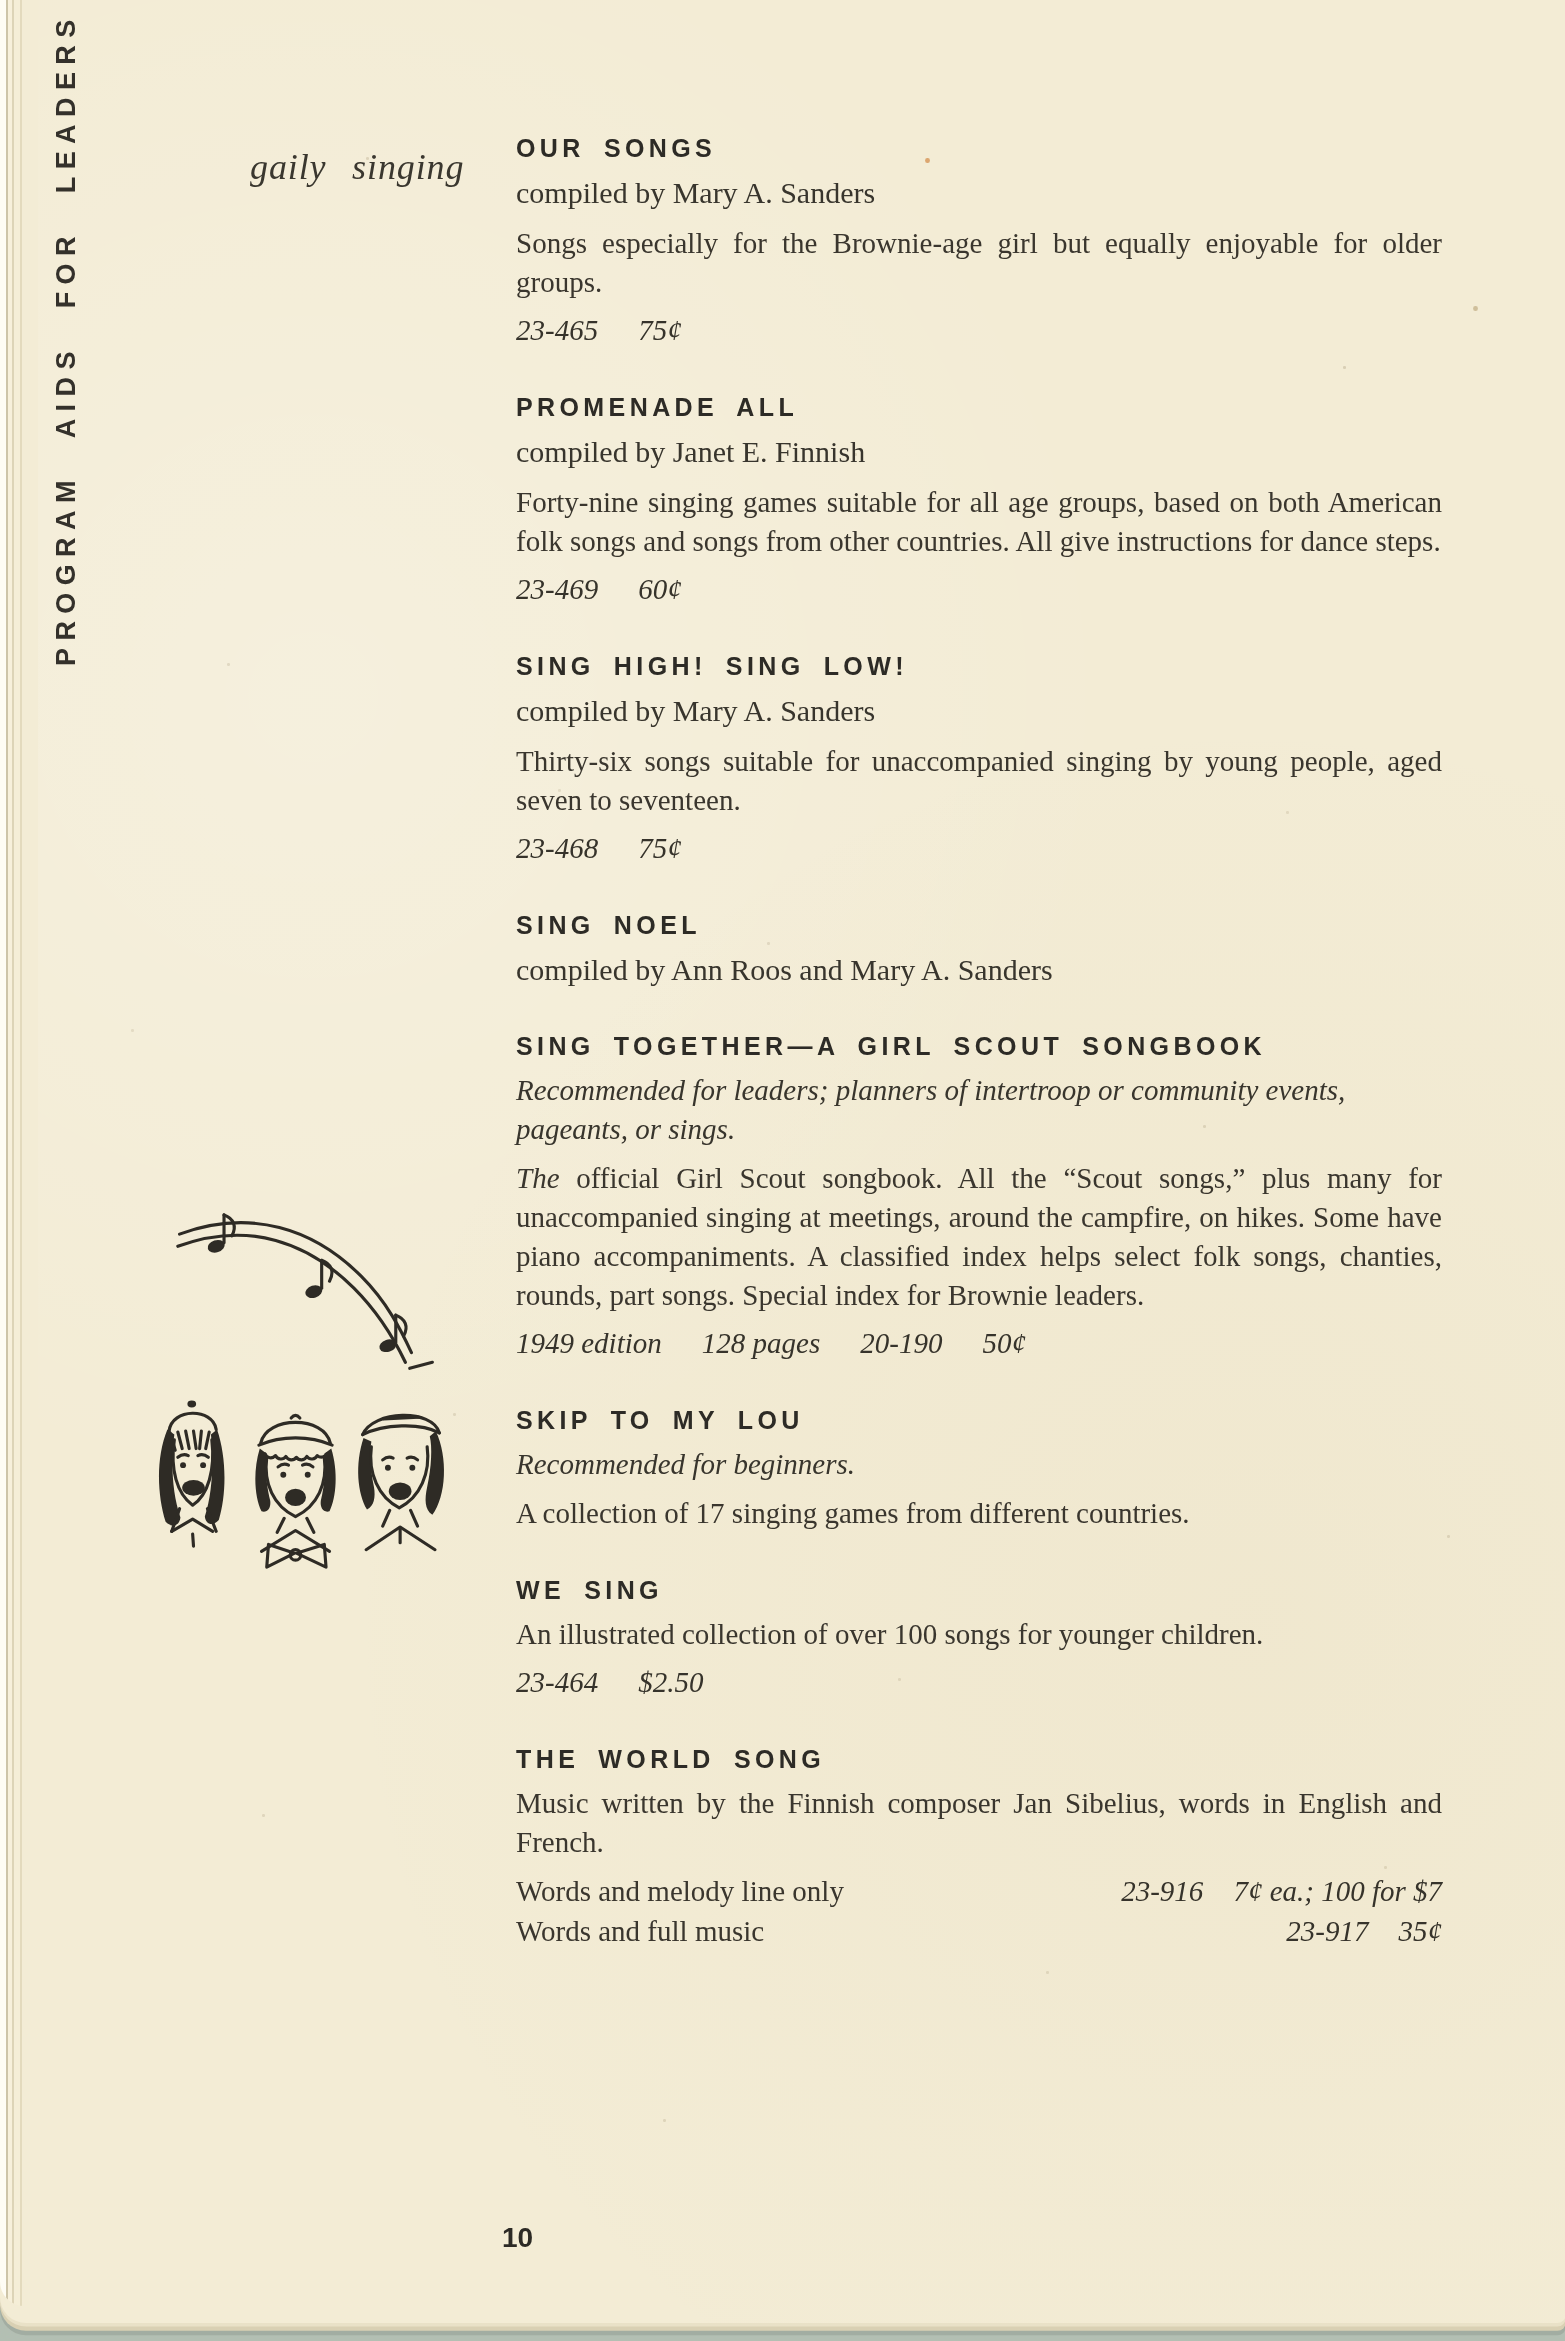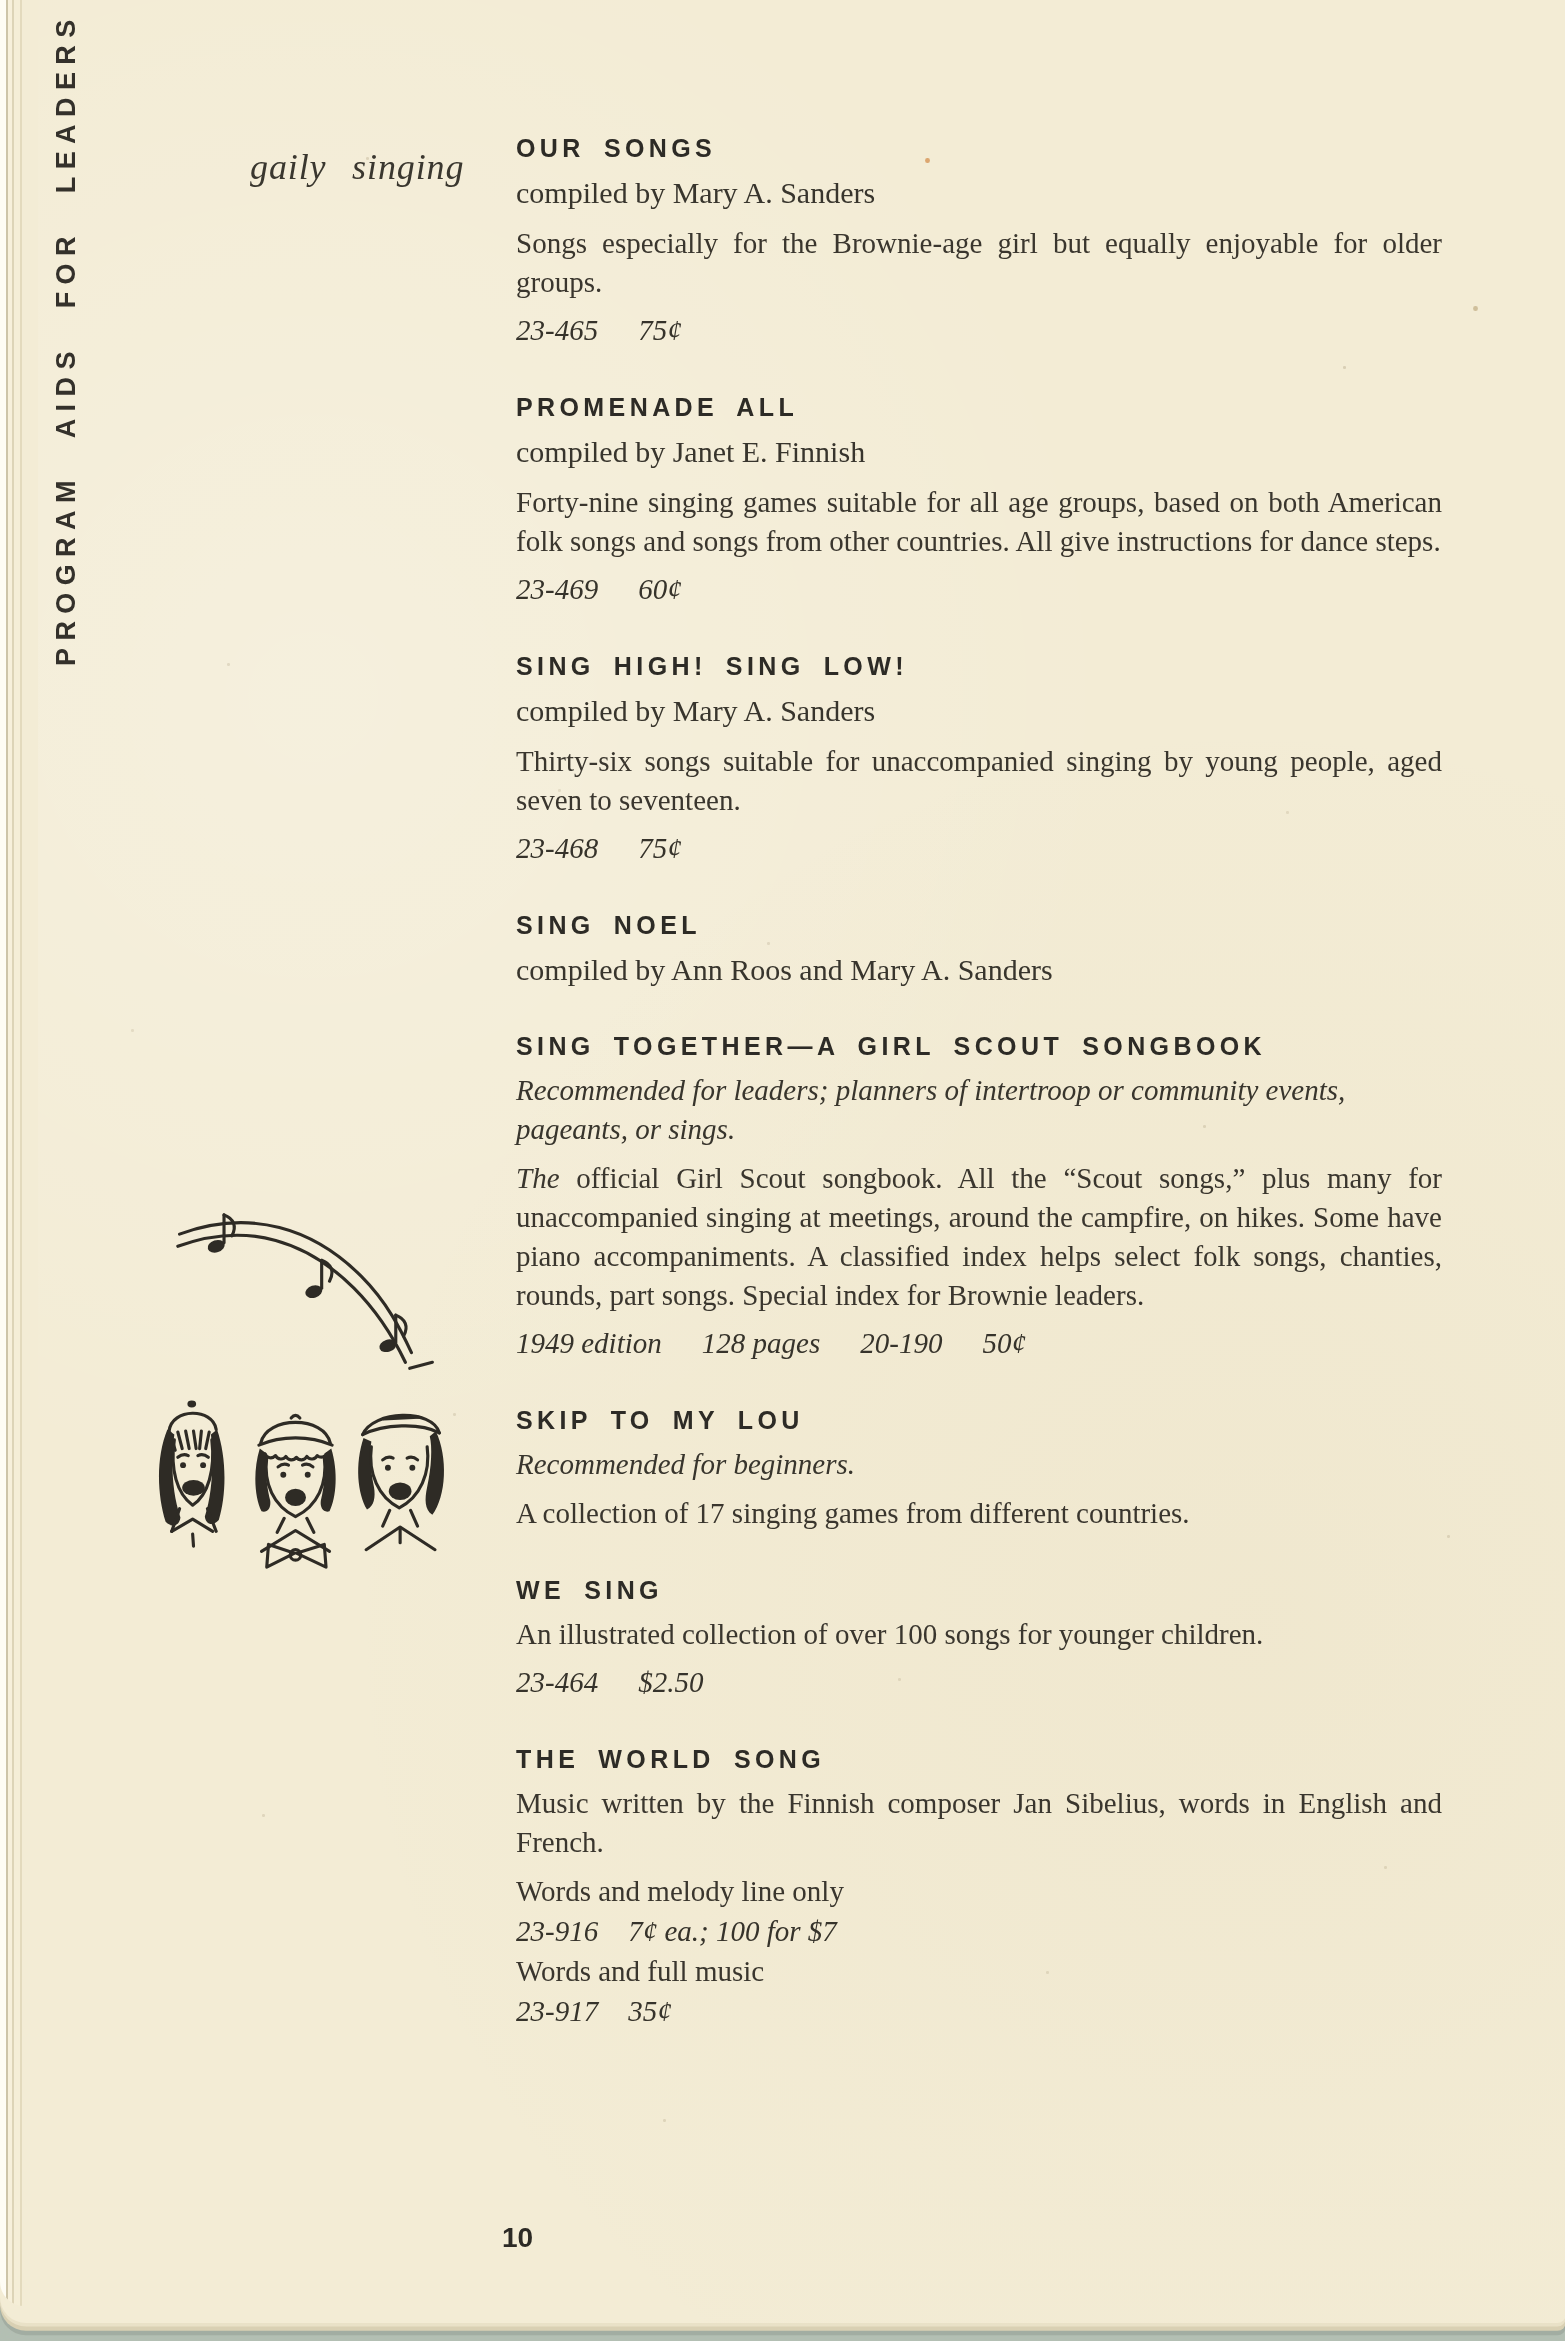--- a/index.html
+++ b/index.html
@@ -68,21 +68,21 @@
     font-size:25px;line-height:35px;letter-spacing:4.4px;word-spacing:7.8px;
     color:#2d2b26;margin:0 0 7px;
   }
   .byline{font-size:30px;line-height:39px;color:#38352d;margin:0 0 12.2px;}
   .note{font-style:italic;font-size:29px;line-height:39px;color:#38352d;margin:0 0 10.5px;}
   .desc{font-size:29px;line-height:39px;color:#3a362e;text-align:justify;margin:0 0 8.7px;}
   .desc .lead{font-style:italic;}
   .price{font-style:italic;font-size:29px;line-height:39px;color:#36332b;display:flex;gap:40px;margin:0;text-align:center;}
   .rows{margin-top:1.7px;}
   .price-row{display:flex;justify-content:space-between;align-items:baseline;
-    font-size:29px;line-height:40px;color:#3a362e;flex-direction:column;}
+    font-size:29px;line-height:40px;color:#3a362e;}
   .price-row .val{font-style:italic;display:flex;gap:30px;color:#36332b;}
   svg .ink{stroke:#2e2b25;fill:none;stroke-width:3.6;stroke-linecap:round;stroke-linejoin:round;}
   svg .fill{fill:#2e2b25;stroke:none;}
 </style>
 </head>
 <body>
 
 <div class="page">
   <div class="speckles"></div>
   <div class="page-stack"></div>

